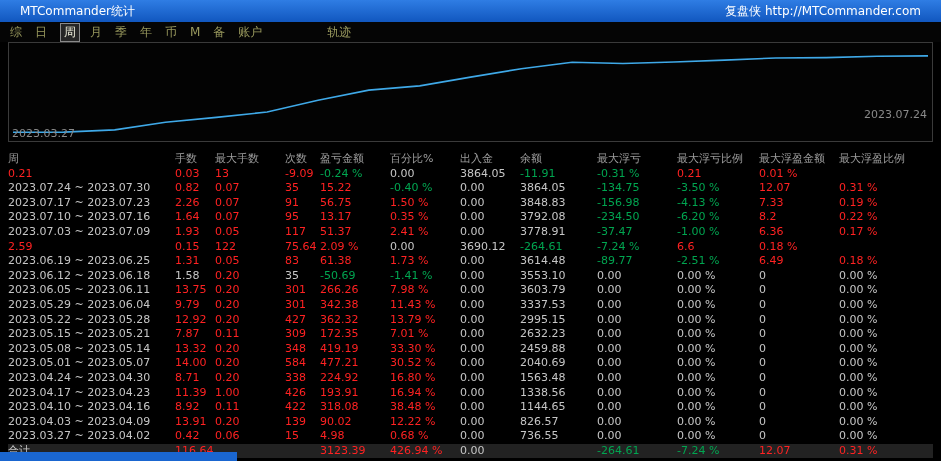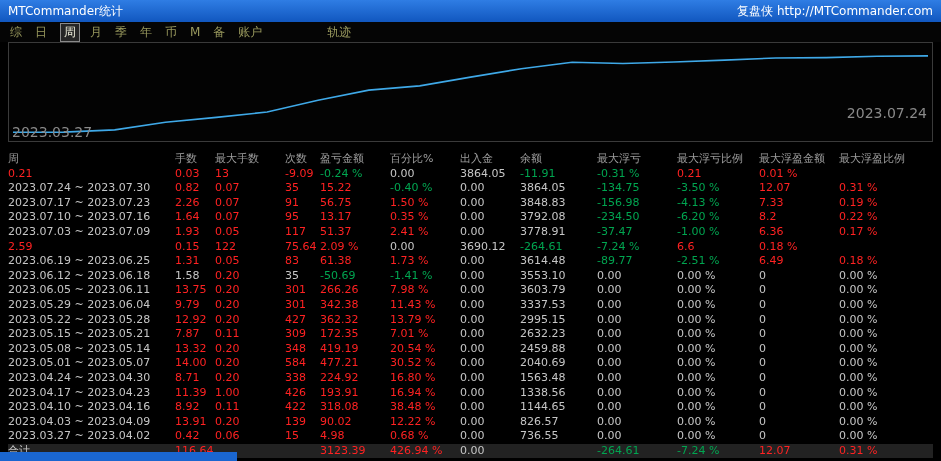--- a/index.html
+++ b/index.html
@@ -5,39 +5,39 @@
   html,body{margin:0;padding:0;}
   body{
     width:941px;height:461px;position:relative;overflow:hidden;
     background:#000;color:#c6c6c6;
     font-family:"DejaVu Sans","Liberation Sans",sans-serif;
   }
   .titlebar{
     position:absolute;top:0;left:0;right:0;height:22px;
     background:linear-gradient(180deg,#2f7de4,#1157bf);
     display:flex;align-items:center;justify-content:space-between;
-    padding:0 8px;font-size:12px;color:#fff;box-sizing:border-box;
+    padding:0 20px;font-size:12px;color:#fff;box-sizing:border-box;
   }
   .menubar{
     position:absolute;top:22px;left:0;right:0;height:20px;
     display:flex;align-items:center;padding:0 10px;font-size:12px;
     background:#050505;
   }
   .mi{color:var(--menu,#9a9a5e);margin-right:13px;cursor:default;}
   .mi.active{
     color:#efefdc;background:#262626;border:1px solid #8a8a8a;
     padding:0 3px;margin-right:10px;
   }
   .menu-right{color:var(--menu,#9a9a5e);margin-left:52px;}
   .chart{
     position:absolute;top:42px;left:8px;right:8px;height:98px;
     border:1px solid #3a3a3a;background:#030303;
   }
   .chart svg{display:block;width:100%;height:100%;}
-  .chart .lbl{position:absolute;font-size:14px;color:#8a8a8a;}
+  .chart .lbl{position:absolute;font-size:11px;color:#8a8a8a;}
   .lbl-start{left:3px;bottom:1px;}
   .lbl-end{right:5px;bottom:20px;}
   .table{
     position:absolute;top:152px;left:8px;right:8px;
     font-size:11px;
   }
   .row{
     display:grid;
     grid-template-columns:167px 40px 70px 35px 70px 70px 60px 77px 80px 82px 80px 69px;
     height:14.6px;line-height:14.6px;white-space:nowrap;overflow:hidden;
@@ -266,21 +266,21 @@
         <span class="cell c-w">0.00 %</span>
         <span class="cell c-w">0</span>
         <span class="cell c-w">0.00 %</span>
       </div>
       <div class="row">
         <span class="cell c-w">2023.05.08 ~ 2023.05.14</span>
         <span class="cell c-r">13.32</span>
         <span class="cell c-r">0.20</span>
         <span class="cell c-r">348</span>
         <span class="cell c-r">419.19</span>
-        <span class="cell c-r">20.54 %</span>
+        <span class="cell c-r">33.30 %</span>
         <span class="cell c-w">0.00</span>
         <span class="cell c-w">2459.88</span>
         <span class="cell c-w">0.00</span>
         <span class="cell c-w">0.00 %</span>
         <span class="cell c-w">0</span>
         <span class="cell c-w">0.00 %</span>
       </div>
       <div class="row">
         <span class="cell c-w">2023.05.01 ~ 2023.05.07</span>
         <span class="cell c-r">14.00</span>

